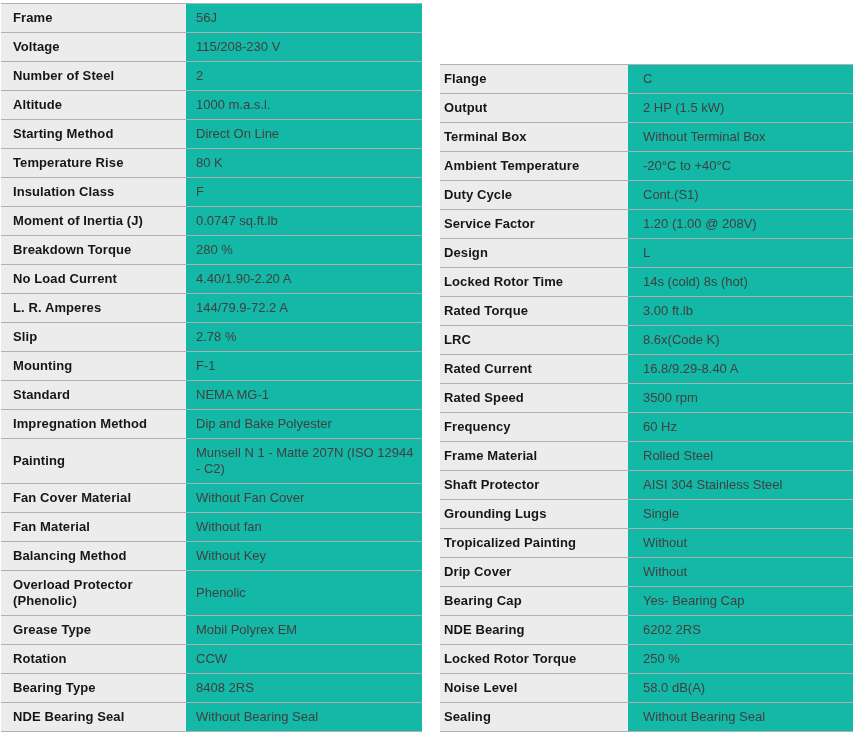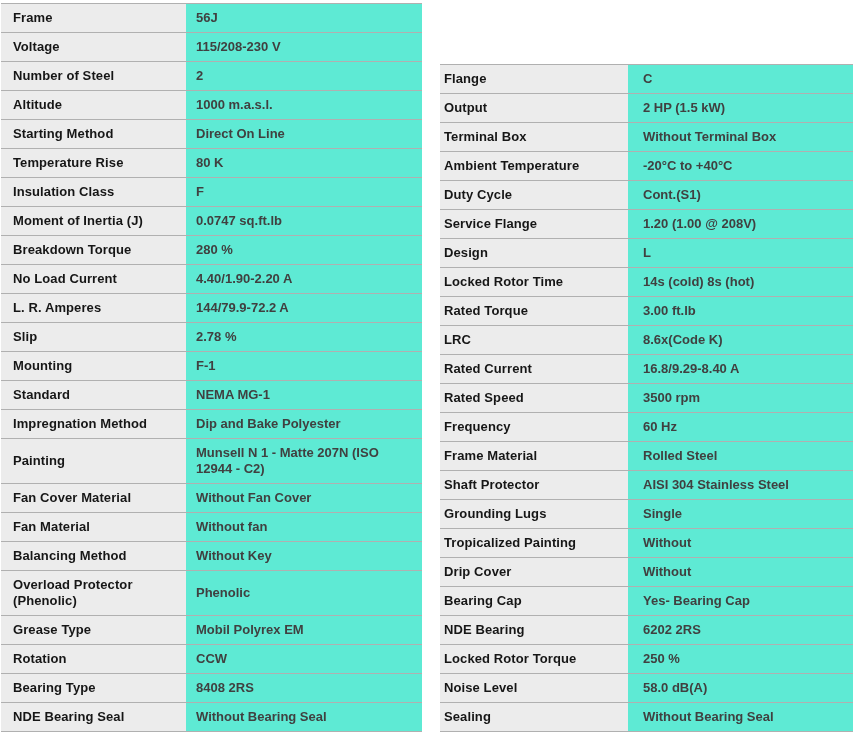--- a/index.html
+++ b/index.html
@@ -44,22 +44,22 @@
   }
   table.spec-table th{
     background:var(--label-bg);
     color:var(--label-text);
     font-weight:700;
     text-align:left;
     letter-spacing:.1px;
   }
   table.spec-table td{
     color:var(--value-text);
-    font-weight:700;
-    background:#5eead4;
+    font-weight:400;
+    background:#14b8a6;
   }
   
   table.left-table{width:421px;}
   table.left-table th{width:185px;padding-left:12px;padding-right:10px;}
   table.left-table td{padding-left:10px;padding-right:6px;}
   
   table.right-table{width:413px;}
   table.right-table th{width:188px;padding-left:4px;padding-right:10px;margin-left:28px;}
   table.right-table td{padding-left:15px;padding-right:4px;}
 </style>
@@ -183,21 +183,21 @@
         </tr>
         <tr>
           <th>Ambient Temperature</th>
           <td>-20°C to +40°C</td>
         </tr>
         <tr>
           <th>Duty Cycle</th>
           <td>Cont.(S1)</td>
         </tr>
         <tr>
-          <th>Service Flange</th>
+          <th>Service Factor</th>
           <td>1.20 (1.00 @ 208V)</td>
         </tr>
         <tr>
           <th>Design</th>
           <td>L</td>
         </tr>
         <tr>
           <th>Locked Rotor Time</th>
           <td>14s (cold) 8s (hot)</td>
         </tr>

